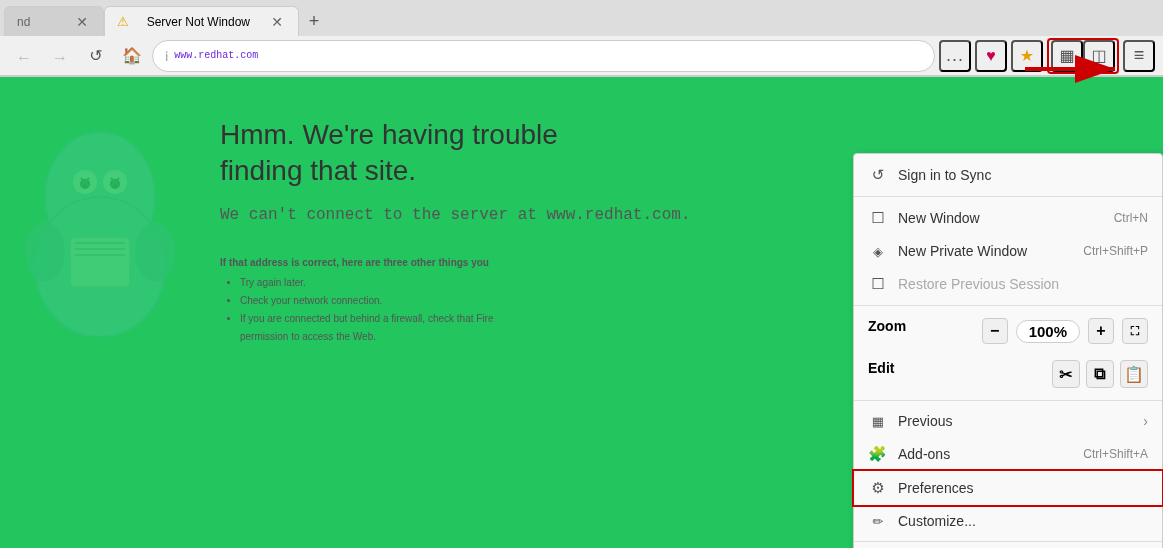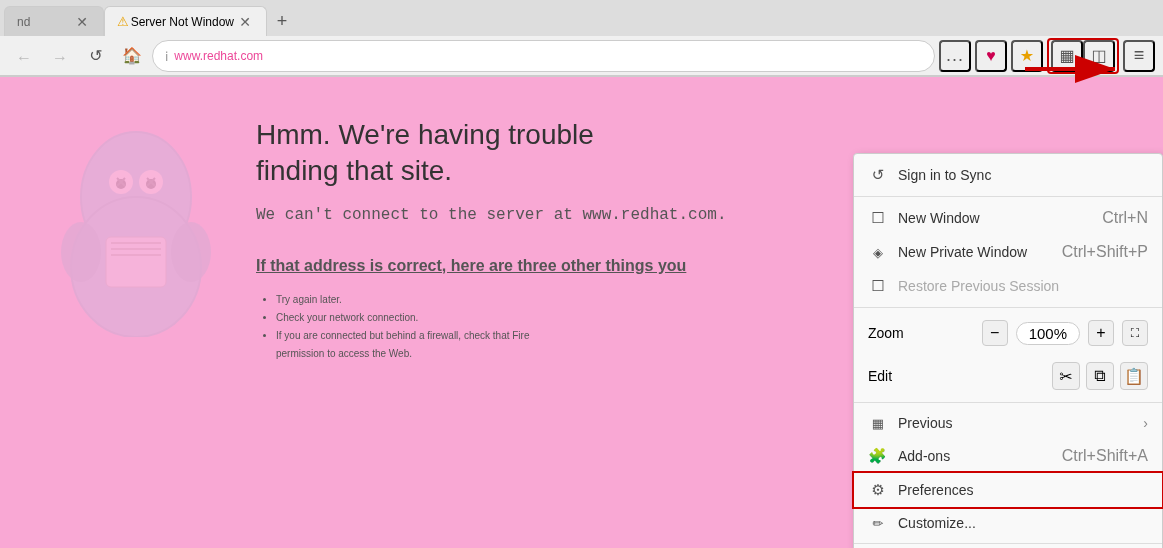--- a/index.html
+++ b/index.html
@@ -1,57 +1,57 @@
 <!DOCTYPE html>
 <html><head>
   <meta charset="utf-8">
   <style>
     * { box-sizing: border-box; margin: 0; padding: 0; }
     body { font-family: Arial, sans-serif; font-size: 14px; background: #fff; width: 1163px; height: 548px; overflow: hidden; position: relative; }
 
     
     .browser-chrome { width: 100%; background: #f0f0f0; border-bottom: 1px solid #ccc; }
     .tab-bar { display: flex; align-items: flex-end; height: 36px; background: #ddd; padding: 0 4px; }
-    .tab { display: flex; align-items: center; height: 30px; padding: 0 12px; border-radius: 6px 6px 0 0; background: #f0f0f0; border: 1px solid #ccc; border-bottom: none; font-size: 13px; gap: 2px; min-width: 100px; max-width: 220px; }
+    .tab { display: flex; align-items: center; height: 30px; padding: 0 12px; border-radius: 6px 6px 0 0; background: #f0f0f0; border: 1px solid #ccc; border-bottom: none; font-size: 13px; gap: 18px; min-width: 100px; max-width: 220px; }
     .tab.inactive { background: #d0d0d0; color: #666; }
     .tab-title { flex: 1; white-space: nowrap; overflow: hidden; text-overflow: ellipsis; font-size: 12px; }
     .tab-close { cursor: pointer; color: #666; font-size: 14px; border-radius: 50%; width: 18px; height: 18px; display: flex; align-items: center; justify-content: center; }
     .tab-new { display: flex; align-items: center; justify-content: center; width: 30px; height: 30px; cursor: pointer; color: #555; font-size: 18px; }
     .tab-warning { color: #e8a000; font-size: 13px; }
 
     .toolbar { display: flex; align-items: center; height: 40px; background: #f0f0f0; padding: 0 8px; gap: 4px; border-bottom: 1px solid #ccc; }
     .toolbar-btn { display: flex; align-items: center; justify-content: center; width: 32px; height: 32px; border-radius: 4px; cursor: pointer; color: #555; font-size: 16px; border: none; background: transparent; }
     .toolbar-btn.disabled { color: #bbb; cursor: default; }
 
     .address-bar { flex: 1; display: flex; align-items: center; background: #fff; border: 1px solid #ccc; border-radius: 20px; padding: 0 12px; height: 32px; gap: 6px; }
-    .address-text { flex: 1; font-size: 12px; color: #ec4899; }
+    .address-text { flex: 1; font-size: 10px; color: #6d28d9; font-family: Liberation Mono, monospace; }
     .address-icon { color: #999; font-size: 13px; }
     .toolbar-right { display: flex; align-items: center; gap: 4px; }
     .toolbar-icon-btn { display: flex; align-items: center; justify-content: center; width: 32px; height: 32px; border-radius: 4px; cursor: pointer; color: #555; font-size: 16px; }
 
     
-    .content-area { width: 100%; height: calc(548px - 76px); background: #f9a8d4; position: relative; overflow: hidden; padding-left: 36px; }
+    .content-area { width: 100%; height: calc(548px - 76px); background: #22c55e; position: relative; overflow: hidden; }
 
     
     .error-page { padding: 40px 60px; max-width: 820px; }
     .error-title { font-size: 28px; font-weight: 300; color: #333; line-height: 1.3; margin-bottom: 16px; }
     .error-subtitle { font-size: 16px; color: #555; margin-bottom: 17px; font-family: Liberation Mono, monospace; }
-    .error-hint { font-size: 16px; color: #555; font-weight: bold; margin-bottom: 16px; text-decoration: underline; }
+    .error-hint { font-size: 10px; color: #555; font-weight: bold; margin-bottom: 6px; }
     .error-list { list-style: disc; padding-left: 20px; color: #555; font-size: 10px; line-height: 1.8; }
 
     
     .dropdown-menu { position: absolute; top: 76px; right: 0; width: 310px; background: #f9f9f9; border: 1px solid #ccc; border-radius: 4px; box-shadow: 3px 3px 10px rgba(0,0,0,0.2); z-index: 200; padding: 4px 0; }
     .menu-item { display: flex; align-items: center; padding: 8px 14px; cursor: pointer; gap: 10px; color: #333; font-size: 14px; position: relative; }
     .menu-item.disabled { color: #aaa; cursor: default; }
     .menu-icon { width: 20px; display: flex; align-items: center; justify-content: center; color: #555; font-size: 15px; flex-shrink: 0; }
     .menu-label { flex: 1; }
-    .menu-shortcut { color: #888; font-size: 16px; }
+    .menu-shortcut { color: #888; font-size: 12px; }
     .menu-arrow { color: #888; font-size: 14px; }
     .menu-separator { height: 1px; background: #ddd; margin: 4px 0; }
-    .menu-section { display: flex; align-items: center; padding: 8px 14px; gap: 10px; }
+    .menu-section { display: flex; align-items: flex-start; padding: 8px 14px; gap: 10px; font-weight: bold; }
     .zoom-controls { display: flex; align-items: center; gap: 8px; flex: 1; }
     .zoom-btn { width: 26px; height: 26px; display: flex; align-items: center; justify-content: center; border: 1px solid #ccc; border-radius: 4px; cursor: pointer; background: #f0f0f0; font-size: 16px; }
     .zoom-value { border: 1px solid #ccc; border-radius: 12px; padding: 2px 12px; font-size: 15px; background: #fff; }
     .zoom-expand { width: 26px; height: 26px; display: flex; align-items: center; justify-content: center; border: 1px solid #ccc; border-radius: 4px; cursor: pointer; background: #f0f0f0; font-size: 14px; }
     .edit-controls { display: flex; align-items: center; gap: 6px; flex: 1; justify-content: flex-end; }
     .edit-btn { width: 28px; height: 28px; display: flex; align-items: center; justify-content: center; border: 1px solid #ccc; border-radius: 4px; cursor: pointer; background: #f0f0f0; font-size: 16px; }
 
     
     .menu-item.pref-highlight { outline: 2px solid #cc0000; }
 

